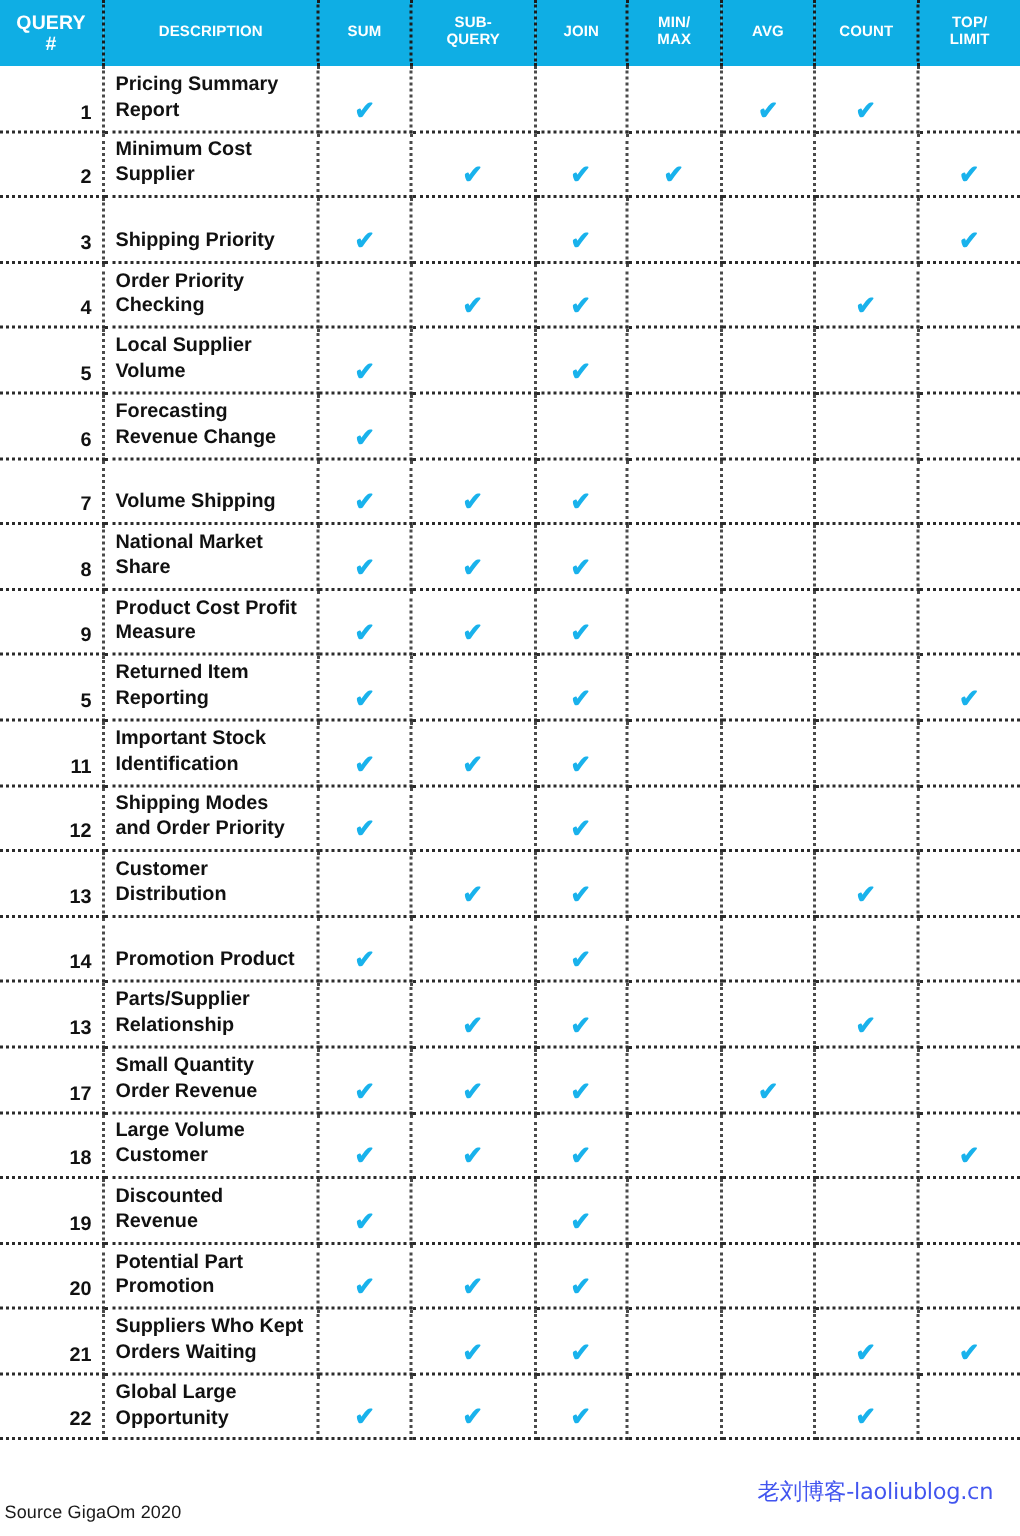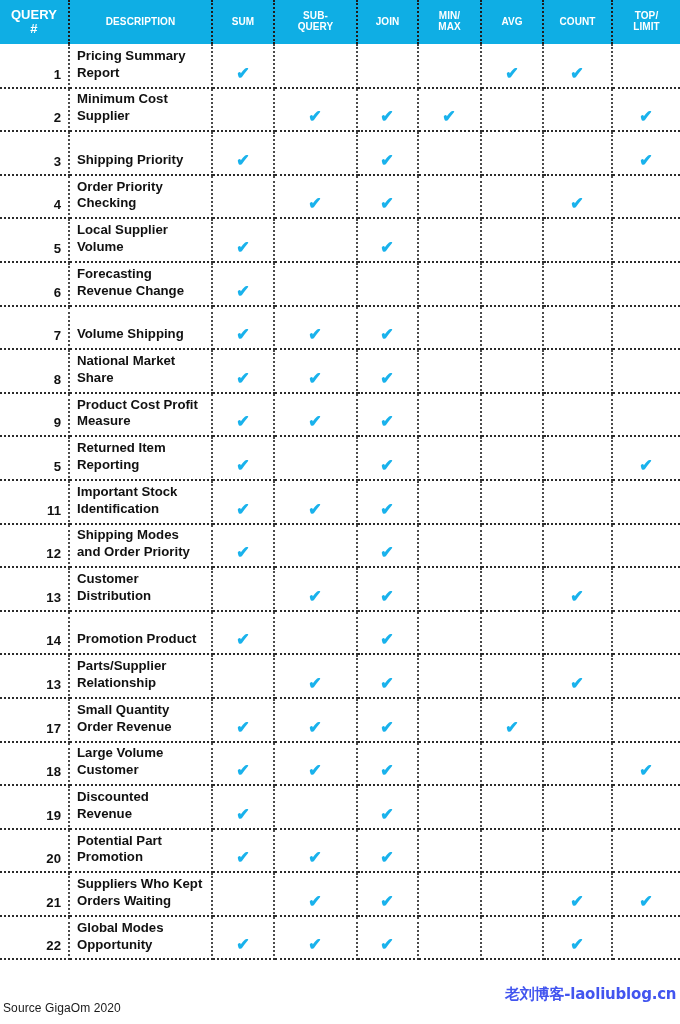--- a/index.html
+++ b/index.html
@@ -95,21 +95,21 @@
     font-size: 12px;
     color: #1a1a1a;
     font-family: "Liberation Sans", sans-serif;
     letter-spacing: 0.1px;
   }
   .watermark {
     position: absolute;
     left: 505px;
     top: 985px;
     font-size: 15px;
-    font-weight: bold;
+    font-weight: normal;
     color: #4255ef;
     letter-spacing: -0.2px;
     white-space: nowrap;
     font-family: "DejaVu Sans", sans-serif;
     pointer-events: none;
   }
 </style>
 </head>
 <body>
 
@@ -345,21 +345,21 @@
           <td class="mark"><span class="check empty">✔</span></td>
           <td class="mark"><span class="check">✔</span></td>
           <td class="mark"><span class="check">✔</span></td>
           <td class="mark"><span class="check empty">✔</span></td>
           <td class="mark"><span class="check empty">✔</span></td>
           <td class="mark"><span class="check">✔</span></td>
           <td class="mark"><span class="check">✔</span></td>
         </tr>
         <tr>
           <td class="qnum">22</td>
-          <td class="desc">Global Modes Opportunity</td>
+          <td class="desc">Global Large Opportunity</td>
           <td class="mark"><span class="check">✔</span></td>
           <td class="mark"><span class="check">✔</span></td>
           <td class="mark"><span class="check">✔</span></td>
           <td class="mark"><span class="check empty">✔</span></td>
           <td class="mark"><span class="check empty">✔</span></td>
           <td class="mark"><span class="check">✔</span></td>
           <td class="mark"><span class="check empty">✔</span></td>
         </tr>
       </tbody>
   </table>

